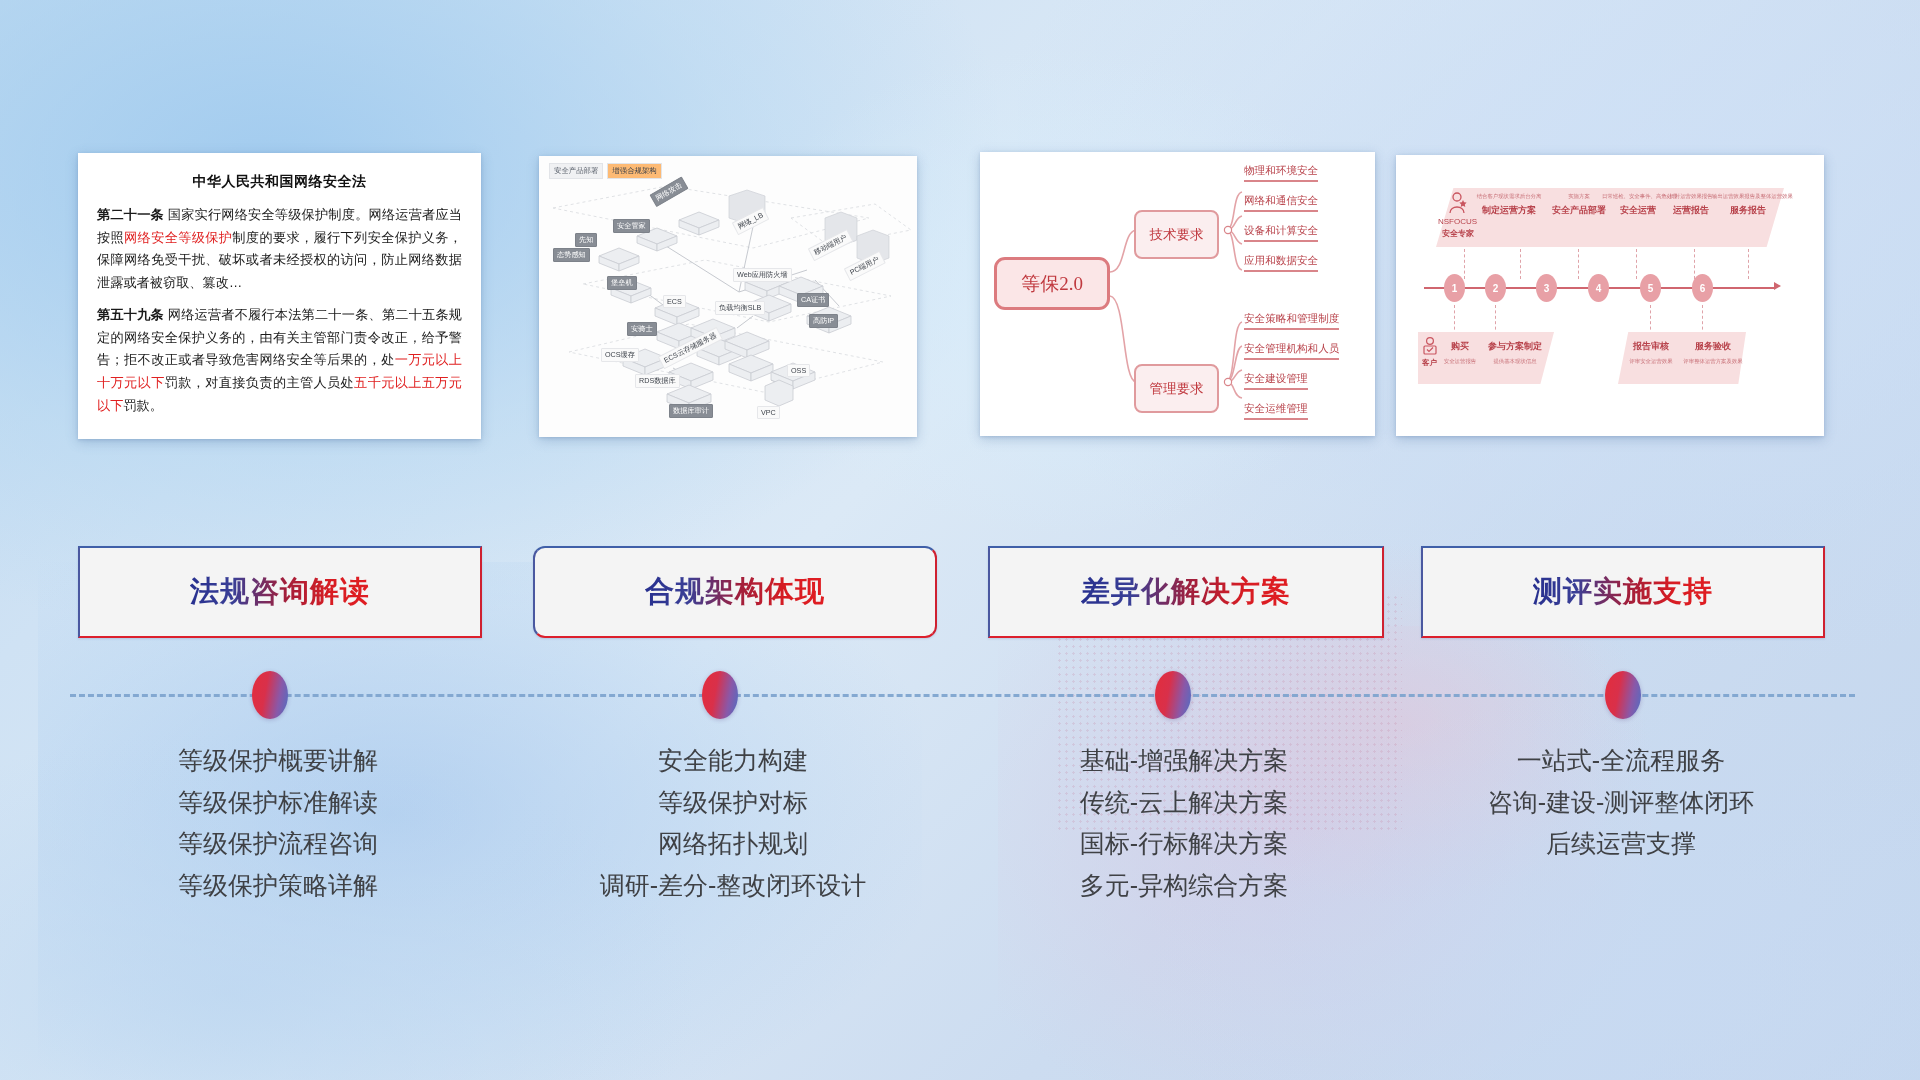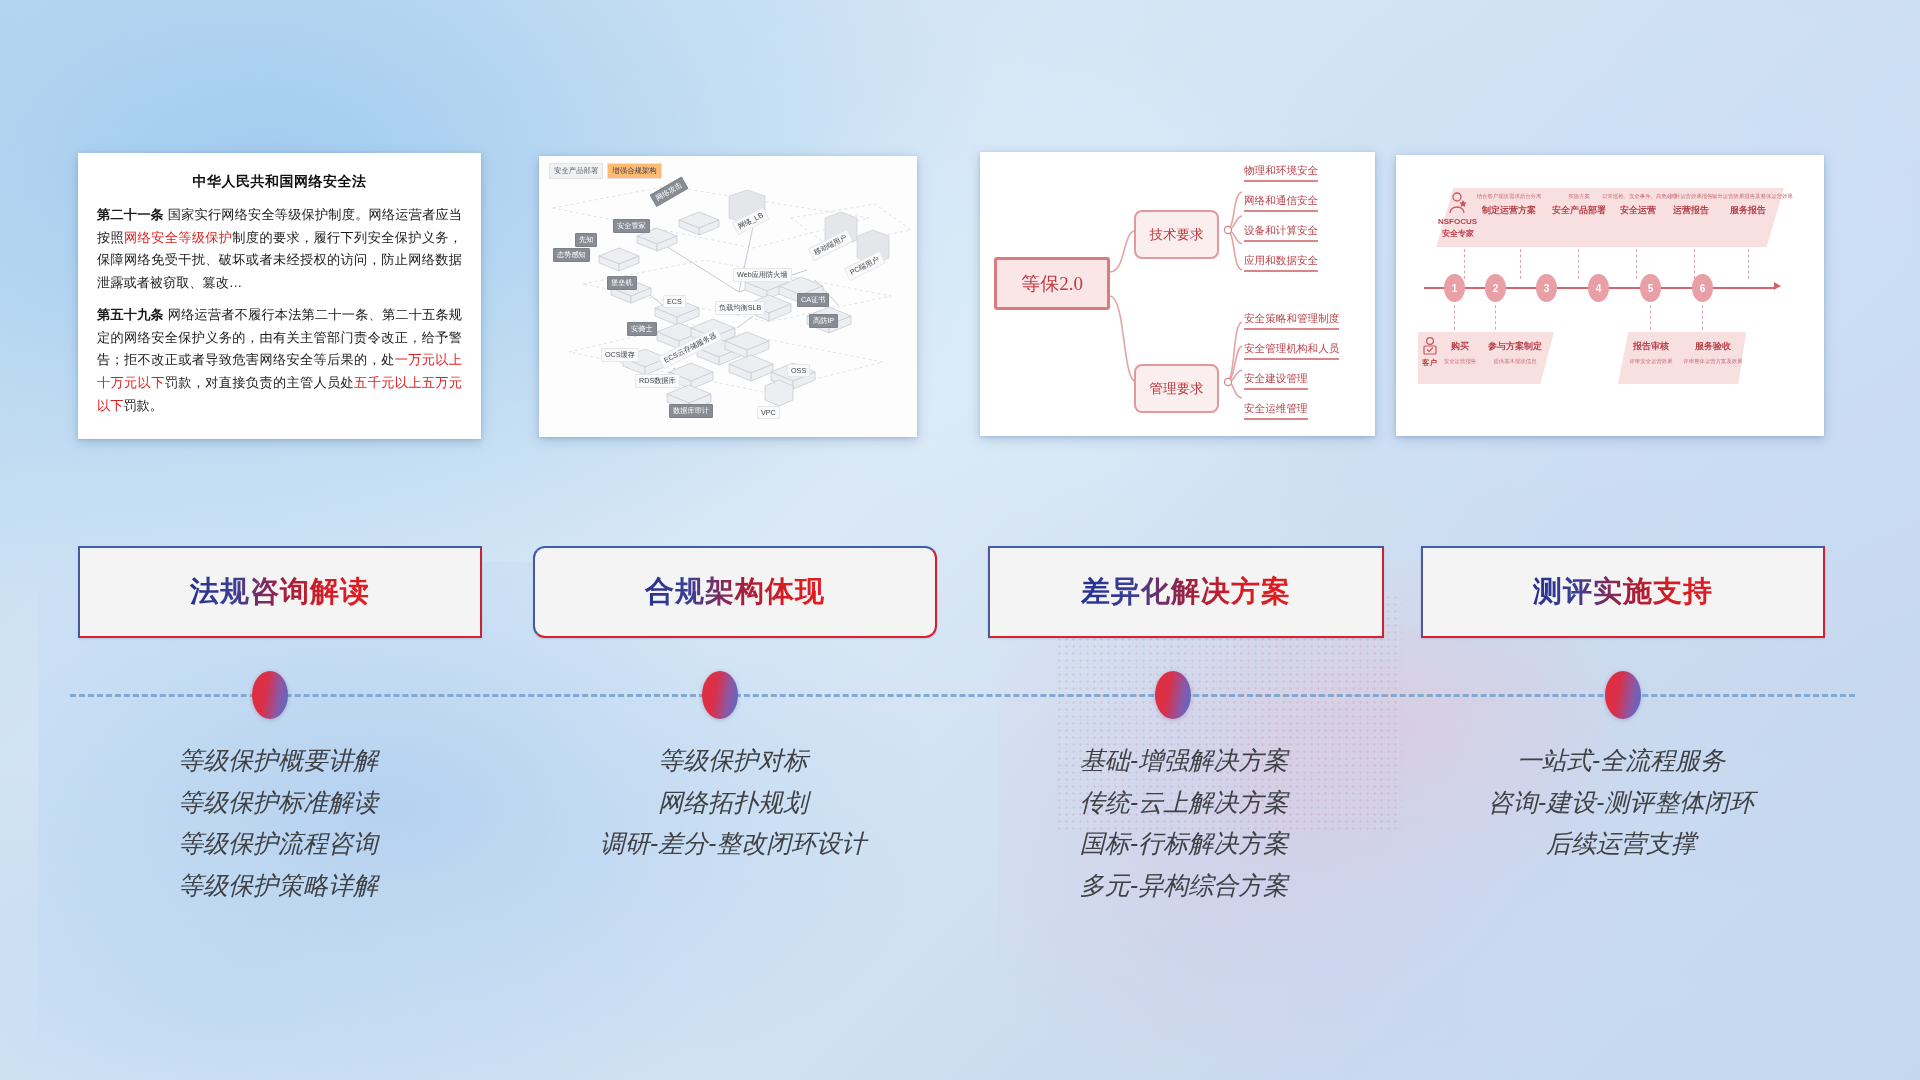--- a/index.html
+++ b/index.html
@@ -64,21 +64,21 @@
   .arch-chip.plain{background:#fafafa;color:#3e434b;border-color:#e6e7ea;}
   .arch-chip.tilt{transform:rotate(-27deg);transform-origin:left center;}
   .arch-chip.tilt2{transform:rotate(-30deg);transform-origin:left center;}
 
   
   .mind{position:relative;width:100%;height:100%;background:#fff;}
   .mind-svg{position:absolute;inset:0;}
   .mind-node{position:absolute;box-sizing:border-box;display:flex;align-items:center;
     justify-content:center;white-space:nowrap;font-family:"Liberation Serif","DejaVu Serif",serif;}
   .mind-root{left:14px;top:105px;width:116px;height:53px;border:3px solid #dc7b7f;
-    background:#fbe6e7;border-radius:3px;font-size:19px;color:#c0393f;}
+    background:#fbe6e7;border-radius:11px;font-size:19px;color:#c0393f;}
   .mind-br{width:85px;height:49px;border:2px solid #e09a9d;background:#fbeeef;
     border-radius:8px;font-size:13.5px;color:#c0393f;}
   #mb1{left:154px;top:58px;}
   #mb2{left:154px;top:212px;}
   .mind-leaf{position:absolute;font-size:10.6px;color:#b8424a;white-space:nowrap;
     padding-bottom:2px;border-bottom:2.2px solid #d9858a;
     font-family:"Liberation Serif","DejaVu Serif",serif;}
 
   
   .nsf{position:relative;width:100%;height:100%;background:#fff;}
@@ -126,21 +126,21 @@
     box-shadow:0 1px 4px rgba(90,60,130,.28);}
   #td1{left:252px;} #td2{left:702px;} #td3{left:1155px;} #td4{left:1605px;}
 
   
   .lists{position:absolute;left:0;top:740px;width:1920px;height:220px;}
   .lcol{position:absolute;text-align:center;}
   #lc1{left:78px;  width:400px;}
   #lc2{left:533px; width:400px;}
   #lc3{left:988px; width:392px;}
   #lc4{left:1421px;width:400px;}
-  .litem{font-size:25px;color:#3f4145;line-height:1.66;white-space:nowrap;font-style:italic;}
+  .litem{font-size:25px;color:#3f4145;line-height:1.66;white-space:nowrap;}
 </style>
 </head>
 <body>
 
 <div class="bg-base"></div>
 <div class="bg-glow-a"></div>
 <div class="bg-glow-b"></div>
 <div class="bg-glow-c"></div>
 <div class="bg-glow-d"></div>
 <div class="bg-glow-e"></div>
@@ -312,21 +312,21 @@
   <div class="card" id="card4">
     <div class="nsf">
 
       <div class="nsf-band top"></div>
 
       <svg class="nsf-icon" style="left:50px;top:36px;width:22px;height:24px;" viewBox="0 0 22 24">
         <circle cx="11" cy="6" r="4" fill="none" stroke="#c9555f" stroke-width="1.3"></circle>
         <path d="M4 22 C4 14 18 14 18 22" fill="none" stroke="#c9555f" stroke-width="1.3"></path>
         <path d="M17 9 l1.1 2.3 2.5.3 -1.8 1.8 .5 2.5 -2.3-1.2 -2.3 1.2 .5-2.5 -1.8-1.8 2.5-.3 Z" fill="#c9555f"></path>
       </svg>
-      <div class="nsf-sub" style="left:42px;top:62px;font-size:8px;font-weight:bold;color:#b8434c;">NSFOCUS</div>
+      <div class="nsf-sub" style="left:42px;top:62px;font-size:8px;font-weight:normal;color:#b8434c;">NSFOCUS</div>
       <div class="nsf-sub" style="left:46px;top:73px;font-size:8px;font-weight:bold;color:#b8434c;">安全专家</div>
 
       <div class="nsf-step" style="left:76px;top:39px;width:74px;">
         <div class="cap">结合客户现状需求后台分离</div>
         <div class="ttl">制定运营方案</div>
       </div>
       <div class="nsf-step" style="left:150px;top:39px;width:66px;">
         <div class="cap">实施方案</div>
         <div class="ttl">安全产品部署</div>
       </div>
@@ -419,20 +419,21 @@
 </div>
 
 <div class="lists">
   <div class="lcol" id="lc1">
     <div class="litem">等级保护概要讲解</div>
     <div class="litem">等级保护标准解读</div>
     <div class="litem">等级保护流程咨询</div>
     <div class="litem">等级保护策略详解</div>
   </div>
   <div class="lcol" id="lc2">
+    <div class="litem">安全能力构建</div>
     <div class="litem">等级保护对标</div>
     <div class="litem">网络拓扑规划</div>
     <div class="litem">调研-差分-整改闭环设计</div>
   </div>
   <div class="lcol" id="lc3">
     <div class="litem">基础-增强解决方案</div>
     <div class="litem">传统-云上解决方案</div>
     <div class="litem">国标-行标解决方案</div>
     <div class="litem">多元-异构综合方案</div>
   </div>

